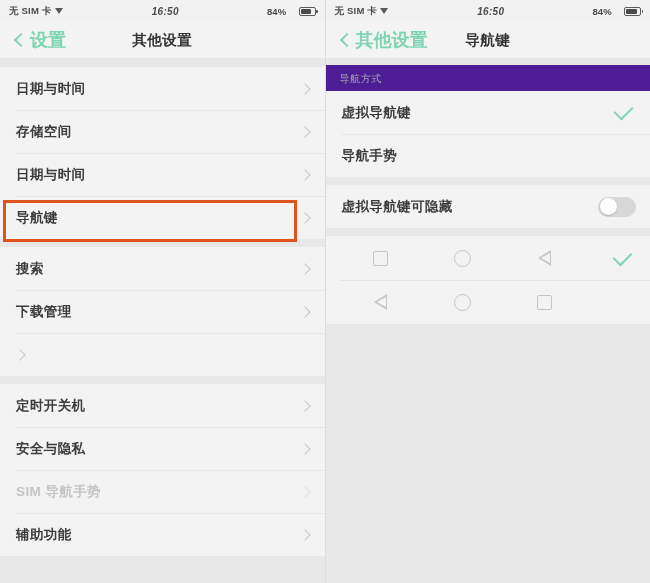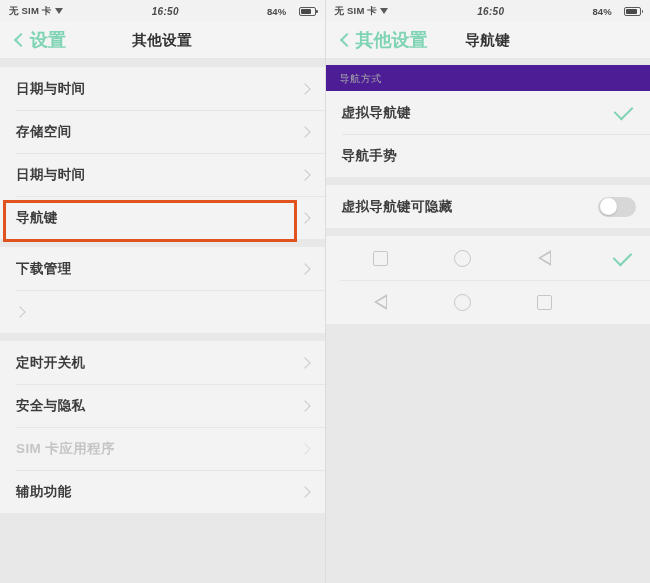--- a/index.html
+++ b/index.html
@@ -244,39 +244,43 @@
           <span class="chev-right"></span>
         </div>
         <div class="row">
           <span class="row-label">导航键</span>
           <span class="chev-right"></span>
         </div>
       </div>
 
       <div class="group">
         <div class="row">
+          <span class="row-label">搜索</span>
+          <span class="chev-right"></span>
+        </div>
+        <div class="row">
           <span class="row-label">下载管理</span>
           <span class="chev-right"></span>
         </div>
         <div class="row">
           <span class="chev-right"></span>
         </div>
       </div>
 
       <div class="group">
         <div class="row">
           <span class="row-label">定时开关机</span>
           <span class="chev-right"></span>
         </div>
         <div class="row">
           <span class="row-label">安全与隐私</span>
           <span class="chev-right"></span>
         </div>
         <div class="row disabled">
-          <span class="row-label">SIM 卡应用程序</span>
+          <span class="row-label">SIM 导航手势</span>
           <span class="chev-right"></span>
         </div>
         <div class="row">
           <span class="row-label">辅助功能</span>
           <span class="chev-right"></span>
         </div>
       </div>
 
     </div>
 

